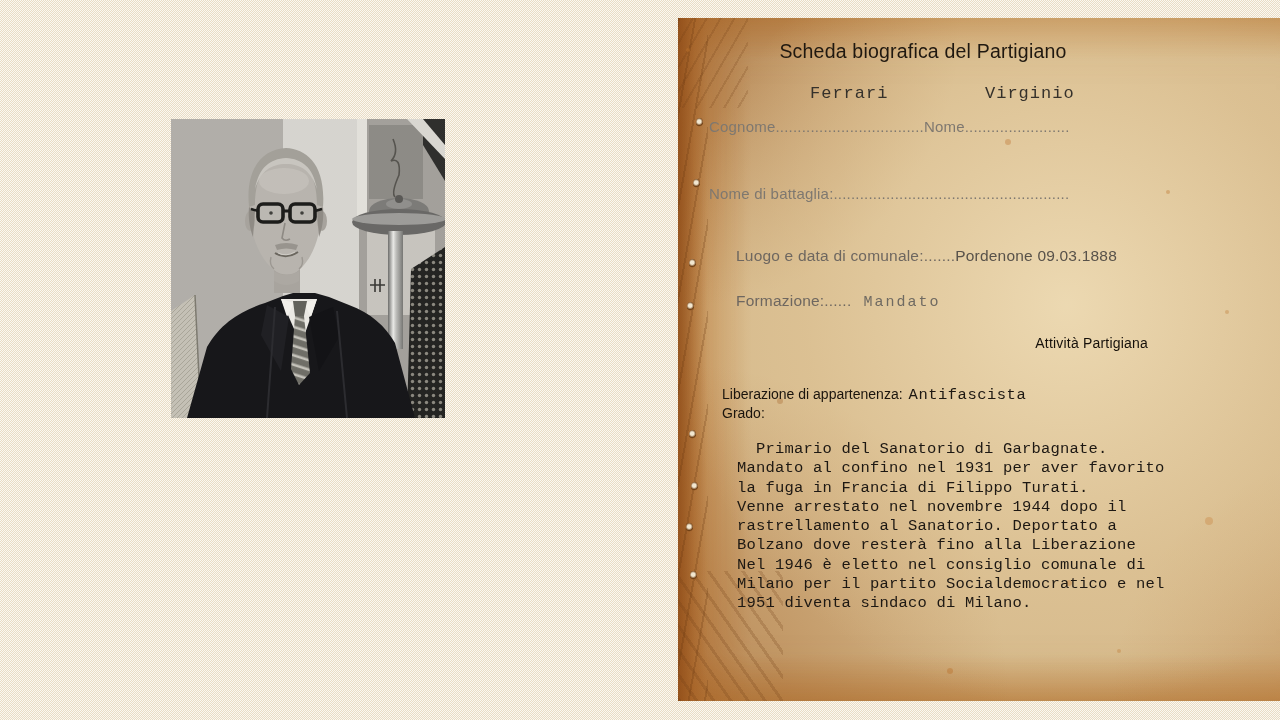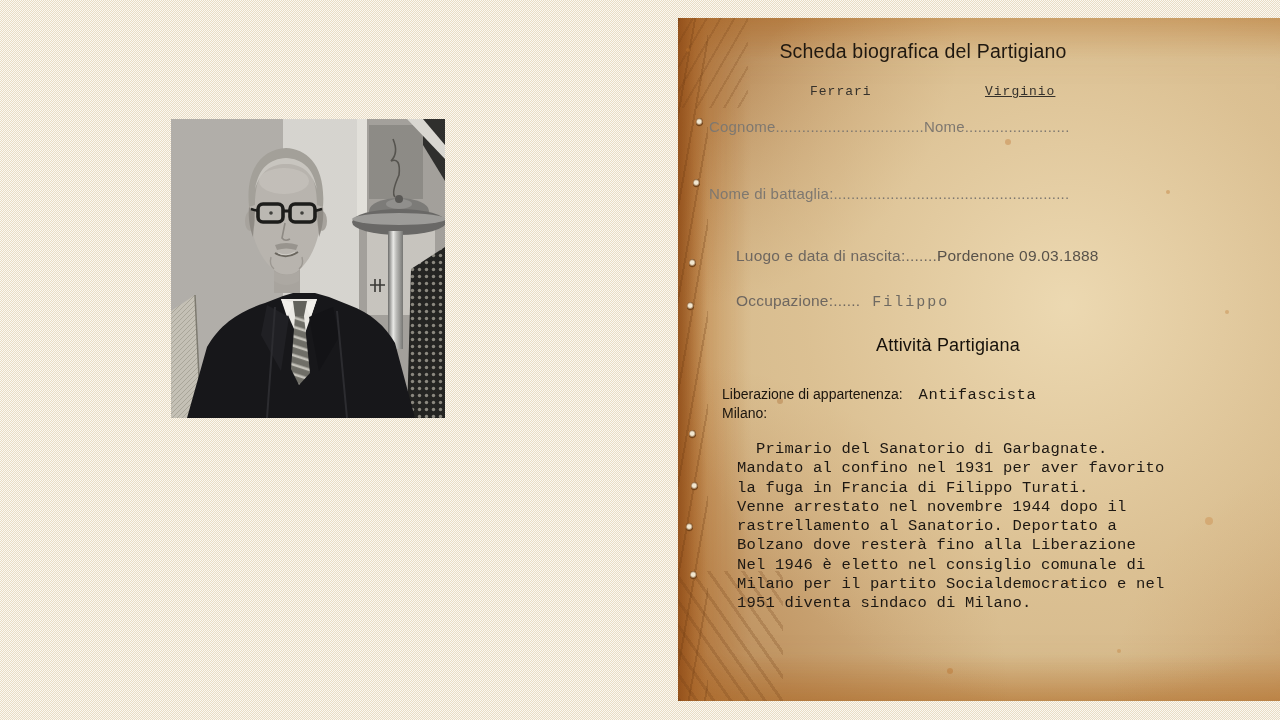--- a/index.html
+++ b/index.html
@@ -50,35 +50,35 @@
     background:rgba(190,115,45,.45);
     box-shadow:320px 92px 0 1px rgba(185,110,40,.35),480px 142px 0 rgba(190,120,50,.4),
       521px 471px 0 2px rgba(200,130,60,.35),262px 621px 0 1px rgba(185,110,40,.4),
       431px 601px 0 rgba(190,120,50,.35),92px 351px 0 1px rgba(160,90,30,.3),
       539px 262px 0 rgba(190,120,50,.35),381px 533px 0 1px rgba(195,125,55,.4);}
 
   
   .card-title{position:absolute;left:60px;top:22px;width:370px;margin:0;
     text-align:center;font-size:19.5px;font-weight:normal;color:#1f1810;letter-spacing:.2px;}
   .names-row span{position:absolute;top:66px;font-family:"Liberation Mono",monospace;
-    font-size:13px;color:#35312b;letter-spacing:1px;}
-  .surname{left:132px;} .firstname{left:307px;text-decoration:underline;}
+    font-size:17px;color:#35312b;letter-spacing:1px;}
+  .surname{left:132px;} .firstname{left:307px;}
   .dotted{position:absolute;font-size:15px;color:#7e7870;letter-spacing:.2px;white-space:nowrap;}
   .cognome-line{left:31px;top:100px;}
   .battaglia-line{left:31px;top:167px;}
   .luogo-line{left:58px;top:229px;font-size:15.5px;color:#6e6760;}
   .luogo-line .val{color:#58524a;text-align:center;}
   .occupazione-line{left:58px;top:274px;font-size:15.5px;color:#6e6760;}
   .occupazione-line .val{font-family:"Liberation Mono",monospace;font-size:15px;
     letter-spacing:2px;color:#6f6a62;margin-left:12px;}
   .section-title{position:absolute;left:70px;top:317px;width:400px;margin:0;
-    text-align:center;font-size:18px;font-weight:normal;color:#15100a;letter-spacing:.2px;}
+    text-align:right;font-size:14px;font-weight:normal;color:#15100a;letter-spacing:.2px;}
   .formazione-line{position:absolute;left:44px;top:368px;font-size:14px;color:#1a140d;white-space:nowrap;}
   .formazione-line .val{font-family:"Liberation Mono",monospace;font-size:15.5px;
-    letter-spacing:.5px;color:#1d1812;margin-left:16px;}
+    letter-spacing:.5px;color:#1d1812;margin-left:6px;}
   .grado-line{position:absolute;left:44px;top:387px;font-size:14px;color:#1a140d;}
   .biography{position:absolute;left:44px;top:407px;margin:15px;
     font-family:"Liberation Mono",monospace;font-size:15.5px;line-height:19.3px;
     color:#1d1813;white-space:pre;letter-spacing:.2px;}
 </style>
 </head>
 <body>
 
 <div class="photo">
   <svg viewBox="0 0 274 299" aria-hidden="true">
@@ -191,34 +191,34 @@
   <div class="names-row">
     <span class="surname">Ferrari</span>
     <span class="firstname">Virginio</span>
   </div>
 
   <div class="dotted cognome-line">Cognome..................................Nome........................</div>
 
   <div class="dotted battaglia-line">Nome di battaglia:......................................................</div>
 
   <div class="dotted luogo-line">
-    <span>Luogo e data di nascita:.......</span><span class="val">Pordenone 09.03.1888</span>
+    <span>Luogo e data di comunale:.......</span><span class="val">Pordenone 09.03.1888</span>
   </div>
 
   <div class="dotted occupazione-line">
-    <span>Occupazione:......</span><span class="val">Filippo</span>
+    <span>Formazione:......</span><span class="val">Mandato</span>
   </div>
 
   <h2 class="section-title">Attività Partigiana</h2>
 
   <div class="formazione-line">
     <span>Liberazione di appartenenza:</span><span class="val">Antifascista</span>
   </div>
 
-  <div class="grado-line">Milano:</div>
+  <div class="grado-line">Grado:</div>
 
   <pre class="biography">  Primario del Sanatorio di Garbagnate.
 Mandato al confino nel 1931 per aver favorito
 la fuga in Francia di Filippo Turati.
 Venne arrestato nel novembre 1944 dopo il
 rastrellamento al Sanatorio. Deportato a
 Bolzano dove resterà fino alla Liberazione
 Nel 1946 è eletto nel consiglio comunale di
 Milano per il partito Socialdemocratico e nel
 1951 diventa sindaco di Milano.</pre>

